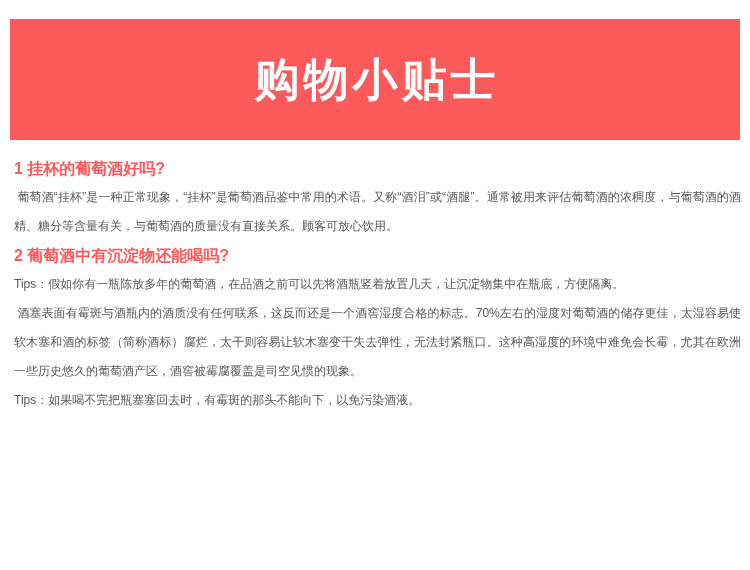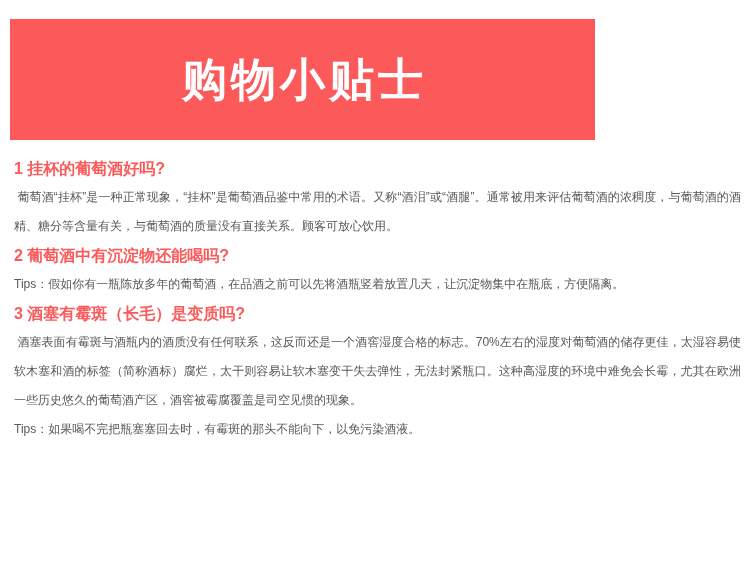--- a/index.html
+++ b/index.html
@@ -8,21 +8,21 @@
     --banner-text:#ffffff;
     --page-bg:#ffffff;
   }
   *{margin:0;padding:0;box-sizing:border-box;}
   html,body{background:var(--page-bg);}
   body{
     width:750px;height:570px;overflow:hidden;position:relative;
     font-family:"Liberation Sans","DejaVu Sans",sans-serif;
   }
   .banner{
-    position:absolute;left:10px;top:19px;width:585px;height:121px;
+    position:absolute;left:10px;top:19px;width:730px;height:121px;
     background:var(--accent);
     display:flex;align-items:center;justify-content:center;
   }
   .banner-title{
     color:var(--banner-text);
     font-size:45px;font-weight:bold;letter-spacing:4px;
     padding-left:4px; 
   }
   .content{
     position:absolute;left:0;top:140px;width:750px;
@@ -54,19 +54,18 @@
       <h2 class="tip-heading">1 挂杯的葡萄酒好吗?</h2>
       <p class="tip-text"> 葡萄酒“挂杯”是一种正常现象，“挂杯”是葡萄酒品鉴中常用的术语。又称“酒泪”或“酒腿”。通常被用来评估葡萄酒的浓稠度，与葡萄酒的酒精、糖分等含量有关，与葡萄酒的质量没有直接关系。顾客可放心饮用。</p>
     </section>
 
     <section>
       <h2 class="tip-heading">2 葡萄酒中有沉淀物还能喝吗?</h2>
       <p class="tip-text">Tips：假如你有一瓶陈放多年的葡萄酒，在品酒之前可以先将酒瓶竖着放置几天，让沉淀物集中在瓶底，方便隔离。</p>
     </section>
 
     <section>
-      <h2 class="tip-heading">3 酒塞有霉斑（长毛）是变质吗?</h2>
       <p class="tip-text"> 酒塞表面有霉斑与酒瓶内的酒质没有任何联系，这反而还是一个酒窖湿度合格的标志。70%左右的湿度对葡萄酒的储存更佳，太湿容易使软木塞和酒的标签（简称酒标）腐烂，太干则容易让软木塞变干失去弹性，无法封紧瓶口。这种高湿度的环境中难免会长霉，尤其在欧洲一些历史悠久的葡萄酒产区，酒窖被霉腐覆盖是司空见惯的现象。</p>
       <p class="tip-text">Tips：如果喝不完把瓶塞塞回去时，有霉斑的那头不能向下，以免污染酒液。</p>
     </section>
 
   </div>
 </div>
 
 </body></html>

